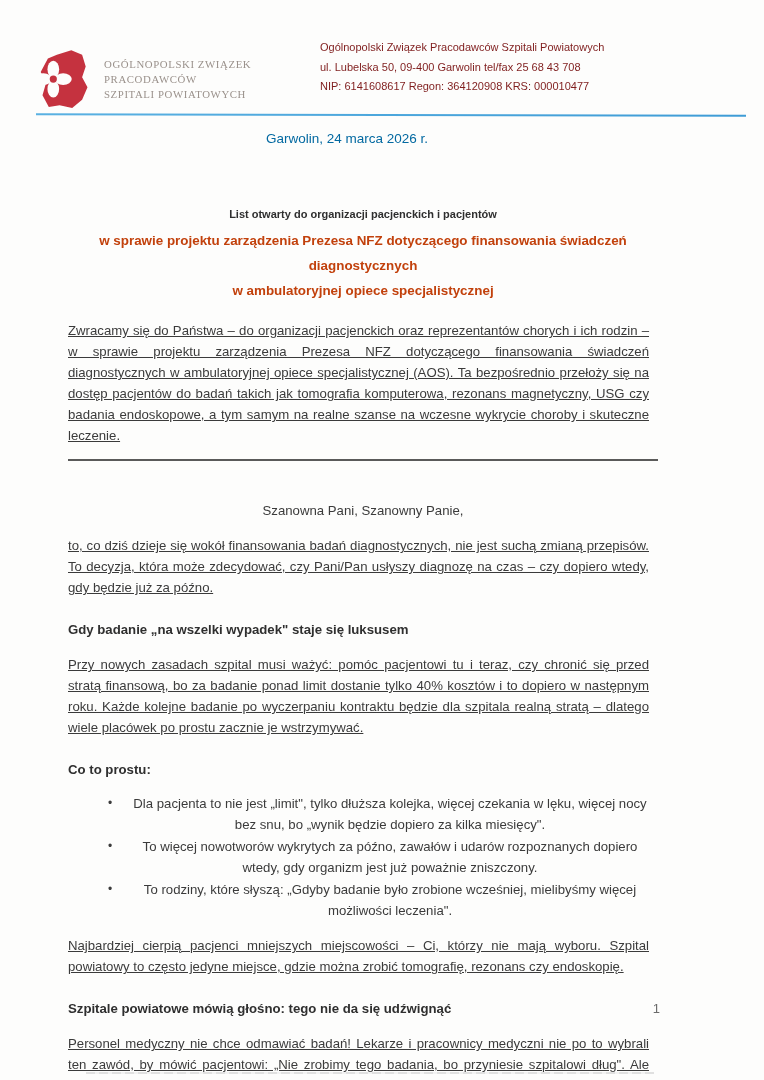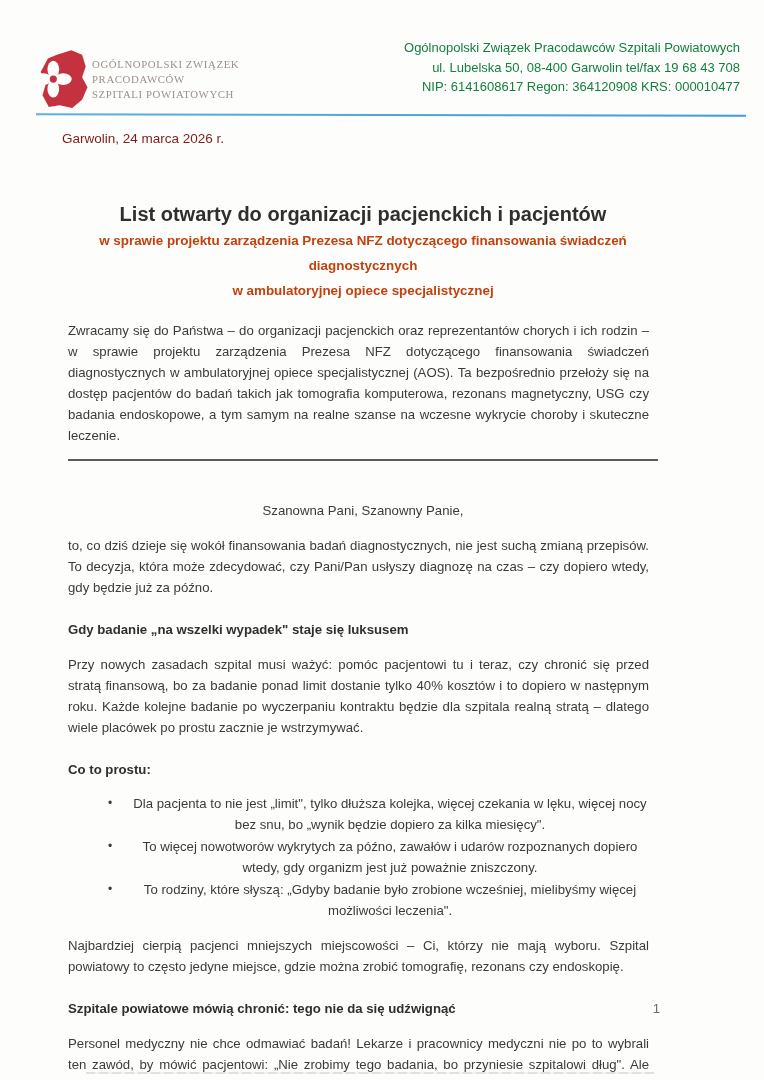--- a/index.html
+++ b/index.html
@@ -8,89 +8,89 @@
     width: 764px;
     height: 1080px;
     background: #fdfdfc;
     font-family: "Liberation Sans", sans-serif;
     color: #3b3b3b;
     overflow: hidden;
   }
 
   
   .letterhead { position: absolute; top: 46px; left: 38px; right: 20px; }
-  .logo-block { position: absolute; left: 0; top: 2px; display: flex; align-items: flex-start; }
+  .logo-block { position: absolute; left: 0; top: 2px; display: flex; align-items: flex-start; gap: 12px; }
   .logo-mark { width: 54px; height: 64px; flex: 0 0 auto; }
   .logo-caption {
     font-family: "Liberation Serif", serif;
     font-size: 10.8px;
     line-height: 15px;
     letter-spacing: 0.6px;
     color: #9a918b;
     padding-top: 9px;
     text-transform: uppercase;
     white-space: nowrap;
   }
   .contact-block {
     position: absolute;
     left: 282px;
     top: -8px;
     width: 420px;
-    text-align: right;
-    color: #15803d;
-    font-size: 13px;
+    text-align: left;
+    color: #7f1d1d;
+    font-size: 11px;
     line-height: 19.5px;
   }
   .blue-rule {
     position: absolute;
     top: 114px;
     left: 36px;
     right: 18px;
     height: 2px;
     background: linear-gradient(to right, #5ab1e2, #3e9cd6);
     transform: rotate(0.12deg);
   }
 
   
   .date-line {
     position: absolute;
     top: 131px;
-    left: 62px;
+    left: 52px;
     width: 590px;
-    text-align: left;
+    text-align: center;
     font-size: 13.5px;
-    color: #7f1d1d;
+    color: #0369a1;
   }
 
   
   .letter {
     position: absolute;
     top: 203px;
     left: 68px;
     width: 590px;
     font-size: 13.2px;
     line-height: 21px;
   }
   .title {
     text-align: center;
-    font-size: 20px;
+    font-size: 11px;
     font-weight: bold;
     line-height: 22px;
     margin: 0;
     color: #2f2f2f;
   }
   .subtitle {
     text-align: center;
     font-size: 13.4px;
     font-weight: bold;
     line-height: 25px;
     margin: 3px 0 0 0;
     color: #c2410c;
   }
-  .para { margin: 14px 9px 0 0; text-align: justify; }
+  .para { margin: 14px 9px 0 0; text-align: justify; text-decoration: underline; }
   .para.first { margin-top: 17px; }
   .dark-rule {
     border: none;
     border-top: 2.5px solid #5a5a5a;
     margin: 13px 0 0 0;
   }
   .salutation { margin: 39px 0 0 0; text-align: center; }
   .section-heading {
     font-weight: bold;
     color: #2f2f2f;
@@ -153,21 +153,21 @@
         <circle cx="17" cy="34" r="4" fill="#c5323f"></circle>
       </svg>
       <div class="logo-caption">
         <div>Ogólnopolski Związek</div>
         <div>Pracodawców</div>
         <div>Szpitali Powiatowych</div>
       </div>
     </div>
     <div class="contact-block">
       <div>Ogólnopolski Związek Pracodawców Szpitali Powiatowych</div>
-      <div>ul. Lubelska 50, 08-400 Garwolin tel/fax 19 68 43 708</div>
+      <div>ul. Lubelska 50, 09-400 Garwolin tel/fax 25 68 43 708</div>
       <div>NIP: 6141608617 Regon: 364120908 KRS: 000010477</div>
     </div>
   </div>
   <div class="blue-rule"></div>
 
   <div class="date-line">Garwolin, 24 marca 2026 r.</div>
 
   <div class="letter">
     <p class="title">List otwarty do organizacji pacjenckich i pacjentów</p>
     <p class="subtitle">
@@ -188,20 +188,20 @@
 
     <p class="section-heading">Co to prostu:</p>
     <ul class="bullets">
       <li>Dla pacjenta to nie jest „limit", tylko dłuższa kolejka, więcej czekania w lęku, więcej nocy bez snu, bo „wynik będzie dopiero za kilka miesięcy".</li>
       <li>To więcej nowotworów wykrytych za późno, zawałów i udarów rozpoznanych dopiero wtedy, gdy organizm jest już poważnie zniszczony.</li>
       <li>To rodziny, które słyszą: „Gdyby badanie było zrobione wcześniej, mielibyśmy więcej możliwości leczenia".</li>
     </ul>
 
     <p class="para">Najbardziej cierpią pacjenci mniejszych miejscowości – Ci, którzy nie mają wyboru. Szpital powiatowy to często jedyne miejsce, gdzie można zrobić tomografię, rezonans czy endoskopię.</p>
 
-    <p class="section-heading">Szpitale powiatowe mówią chronić: tego nie da się udźwignąć</p>
+    <p class="section-heading">Szpitale powiatowe mówią głośno: tego nie da się udźwignąć</p>
     <p class="para">Personel medyczny nie chce odmawiać badań! Lekarze i pracownicy medyczni nie po to wybrali ten zawód, by mówić pacjentowi: „Nie zrobimy tego badania, bo przyniesie szpitalowi dług". Ale przy finansowaniu na poziomie 40% kosztów, wypłacanym dopiero w 2027 roku, szpital jest stawiany pod</p>
   </div>
 
   <div class="page-number">1</div>
   <div class="scan-artifact"></div>
 
 </div>
 
 </body></html>

